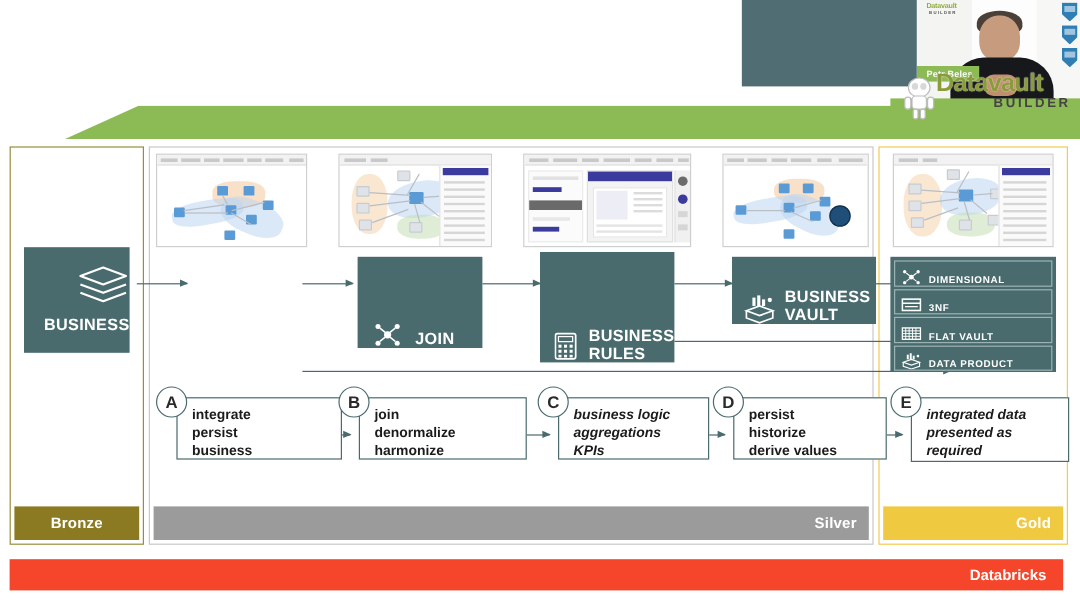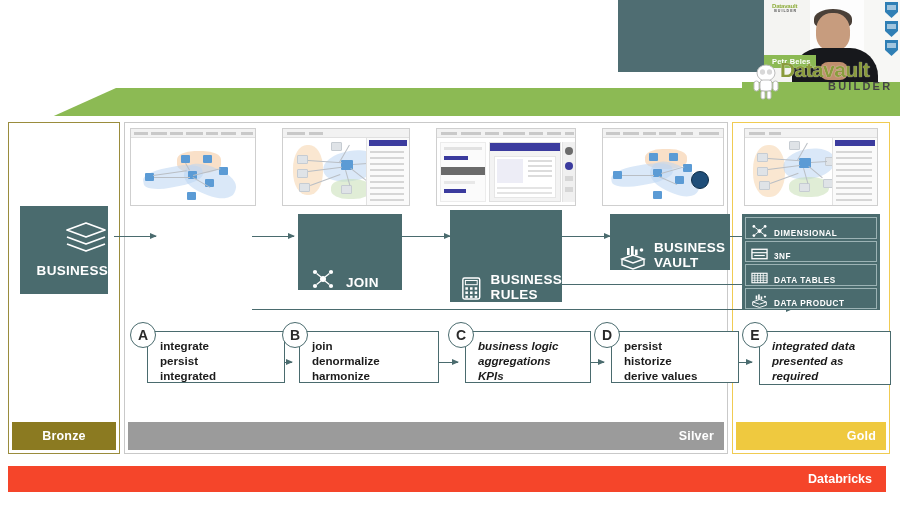--- a/index.html
+++ b/index.html
@@ -533,21 +533,21 @@
           <span>3NF</span>
         </div>
         <div class="gold-item">
           <svg class="gi-icon" viewBox="0 0 18 14">
             <rect x="1" y="2" width="16" height="10" fill="none" stroke="#fff" stroke-width="1.2"></rect>
             <g stroke="#fff" stroke-width="0.85">
               <path d="M1 4.6 H17 M1 7 H17 M1 9.4 H17"></path>
               <path d="M4 2 V12 M7 2 V12 M10 2 V12 M13 2 V12"></path>
             </g>
           </svg>
-          <span>DATA TABLES</span>
+          <span>FLAT VAULT</span>
         </div>
         <div class="gold-item">
           <svg class="gi-icon" viewBox="0 0 20 16">
             <g fill="none" stroke="#fff" stroke-width="1.1">
               <path d="M2 9 L10 6.2 L18 9 L10 11.8 Z"></path>
               <path d="M2 9 L2 13 L10 15.6 L18 13 L18 9"></path>
             </g>
             <g fill="#fff">
               <rect x="5.5" y="1.6" width="1.9" height="4.6"></rect>
               <rect x="8.4" y="0.2" width="1.9" height="6"></rect>
@@ -561,21 +561,21 @@
     </div>
 
     <div class="arrow" style="left:262px;top:240px;width:24px;"></div>
     <div class="arrow" style="left:428px;top:240px;width:24px;"></div>
     <div class="arrow" style="left:574px;top:240px;width:24px;"></div>
     <div class="arrow" style="left:720px;top:240px;width:26px;"></div>
 
     <div class="step" style="left:124px;top:200px;">
       <div class="step-box" style="width:138px;height:52px;">integrate
 persist
-integrated</div>
+business</div>
       <div class="step-circle">A</div>
     </div>
 
     <div class="step" style="left:276px;top:200px;">
       <div class="step-box" style="width:140px;height:52px;">join
 denormalize
 harmonize</div>
       <div class="step-circle">B</div>
     </div>
 

